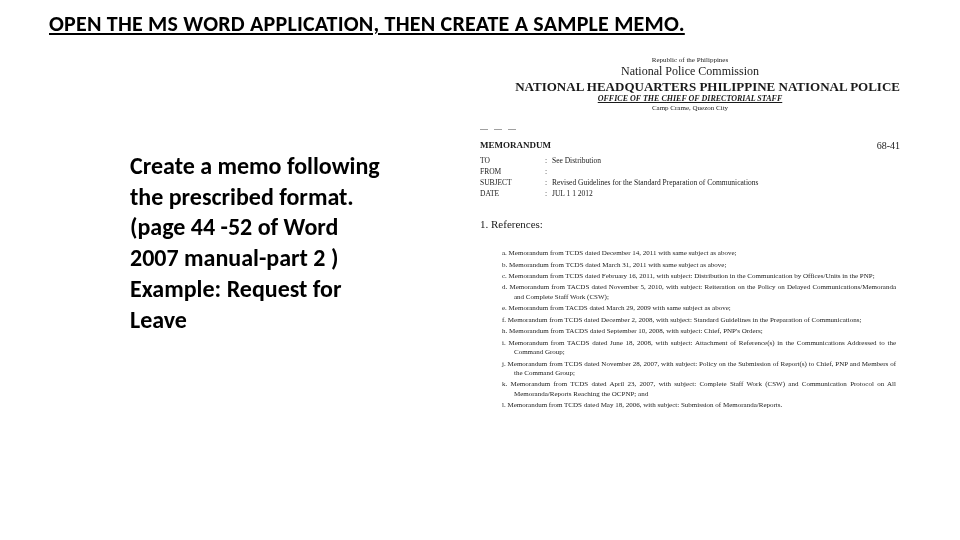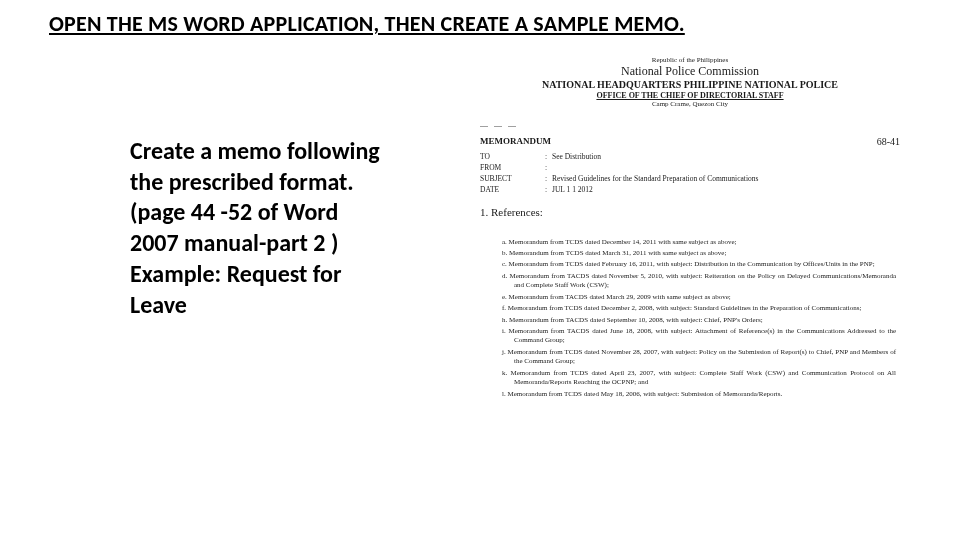--- a/index.html
+++ b/index.html
@@ -22,21 +22,21 @@
     left: 49px;
     top: 10px;
     font-size: 22px;
     font-weight: 700;
     text-decoration: underline;
     letter-spacing: 0.2px;
   }
   .instruction {
     position: absolute;
     left: 130px;
-    top: 136px;
+    top: 151px;
     width: 250px;
     font-size: 24px;
     font-weight: 700;
     line-height: 1.28;
   }
   .memo-doc {
     position: absolute;
     left: 480px;
     top: 56px;
     width: 420px;
@@ -47,22 +47,22 @@
     font-size: 7.5px;
     line-height: 1.2;
   }
   .memo-header {
     text-align: center;
     margin-bottom: 12px;
   }
   .memo-header .line1 { font-size: 7px; }
   .memo-header .line2 { font-size: 7px; }
   .memo-header .line3 { font-size: 12px; }
-  .memo-header .line4 { font-size: 10px; font-weight: 700; text-transform: uppercase; }
-  .memo-header .line5 { font-size: 8px; font-weight: 700; text-transform: uppercase; text-decoration: underline; }
+  .memo-header .line4 { font-size: 13px; font-weight: 700; text-transform: uppercase; text-align: right; }
+  .memo-header .line5 { font-size: 8px; font-weight: 700; text-transform: uppercase; text-decoration: underline; font-style: italic; }
   .memo-header .line6 { font-size: 7px; }
   .memo-top-row {
     display: flex;
     justify-content: flex-start;
     margin: 5px 0 6px 0;
   }
   .dashes {
     flex: 0 0 auto;
     font-size: 8px;
     letter-spacing: 2px;
@@ -72,21 +72,21 @@
     font-size: 9px;
     margin-bottom: 4px;
     display: flex;
     justify-content: space-between;
   }
   .memo-num {
     font-size: 10px;
     font-weight: 400;
   }
   .memo-fields {
-    margin-bottom: 12px;
+    margin-bottom: 20px;
     font-family: Liberation Serif, serif;
   }
   .memo-field {
     display: flex;
     margin: 2px 0;
   }
   .mf-label {
     flex: 0 0 60px;
     font-size: 7.5px;
   }

